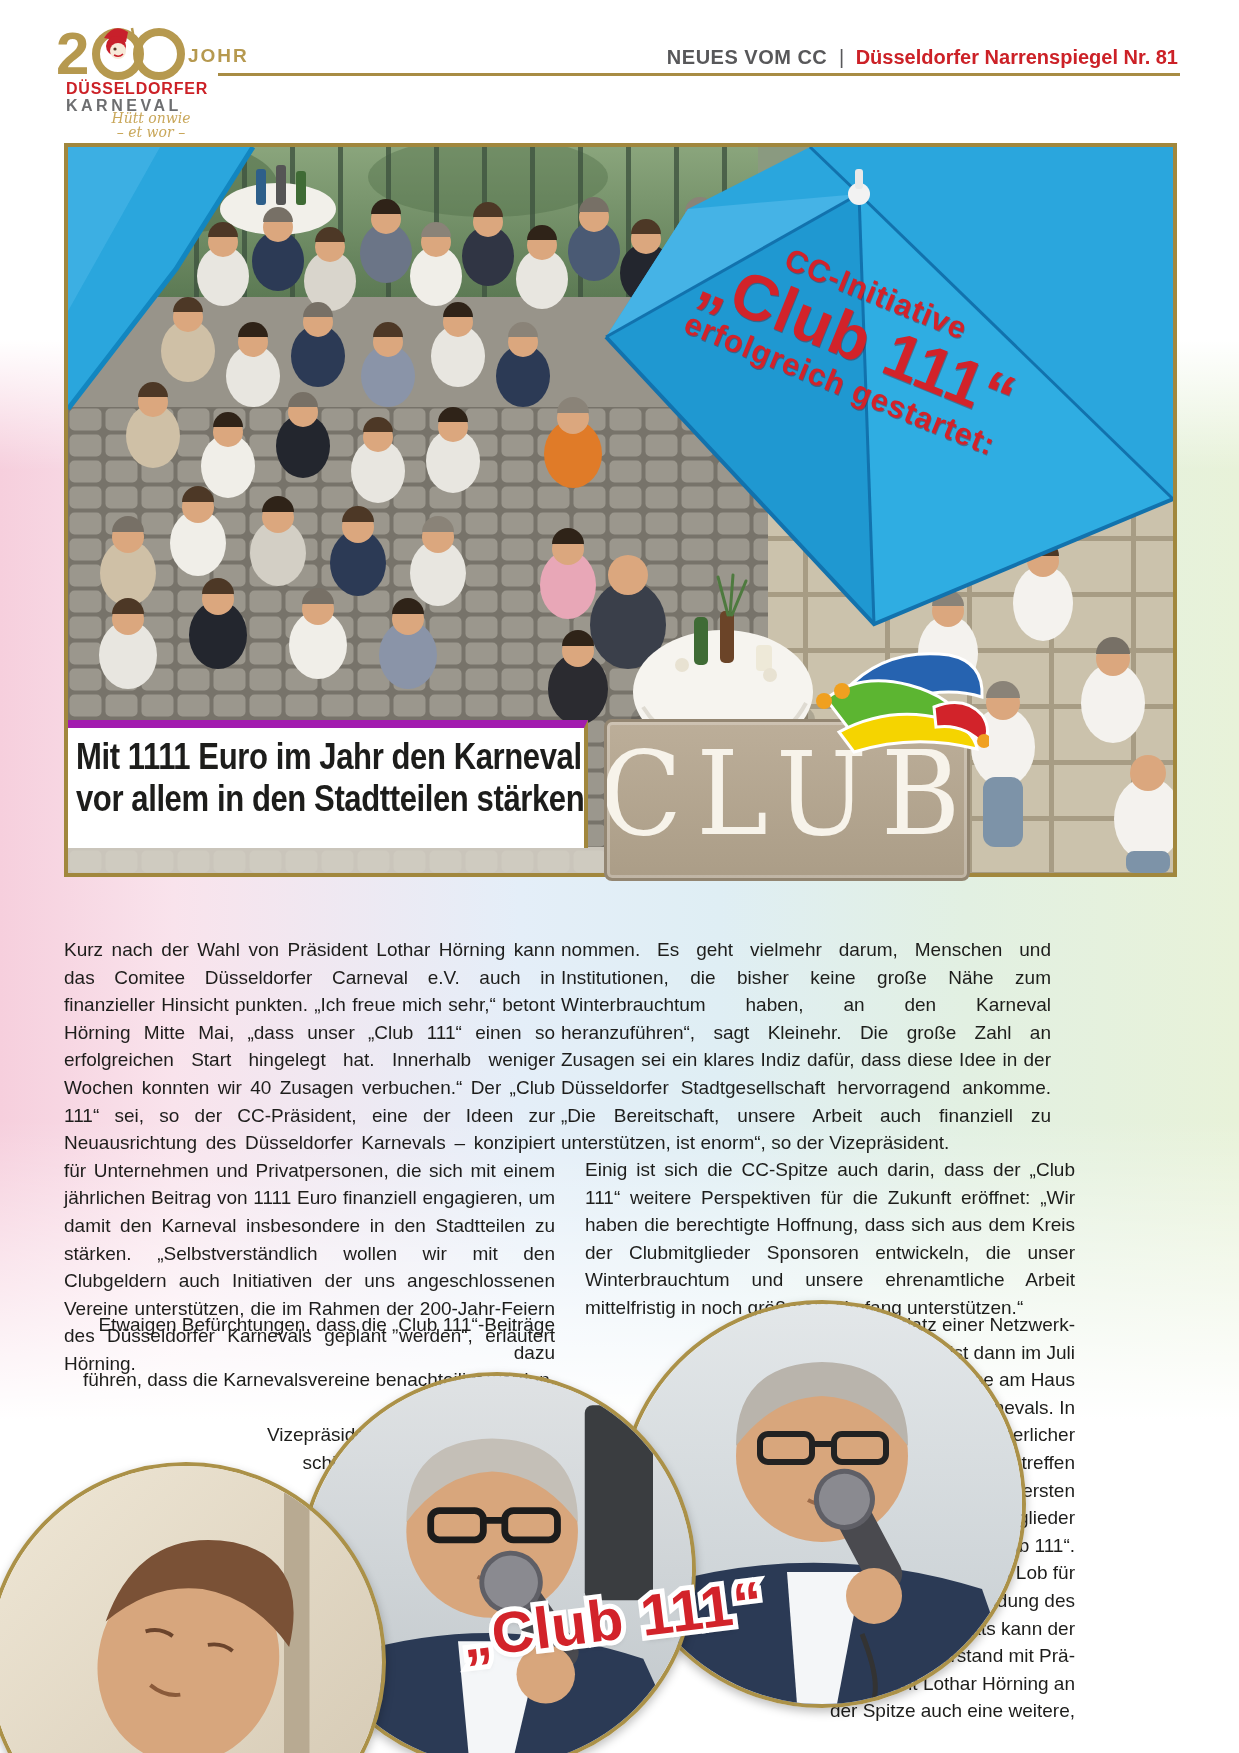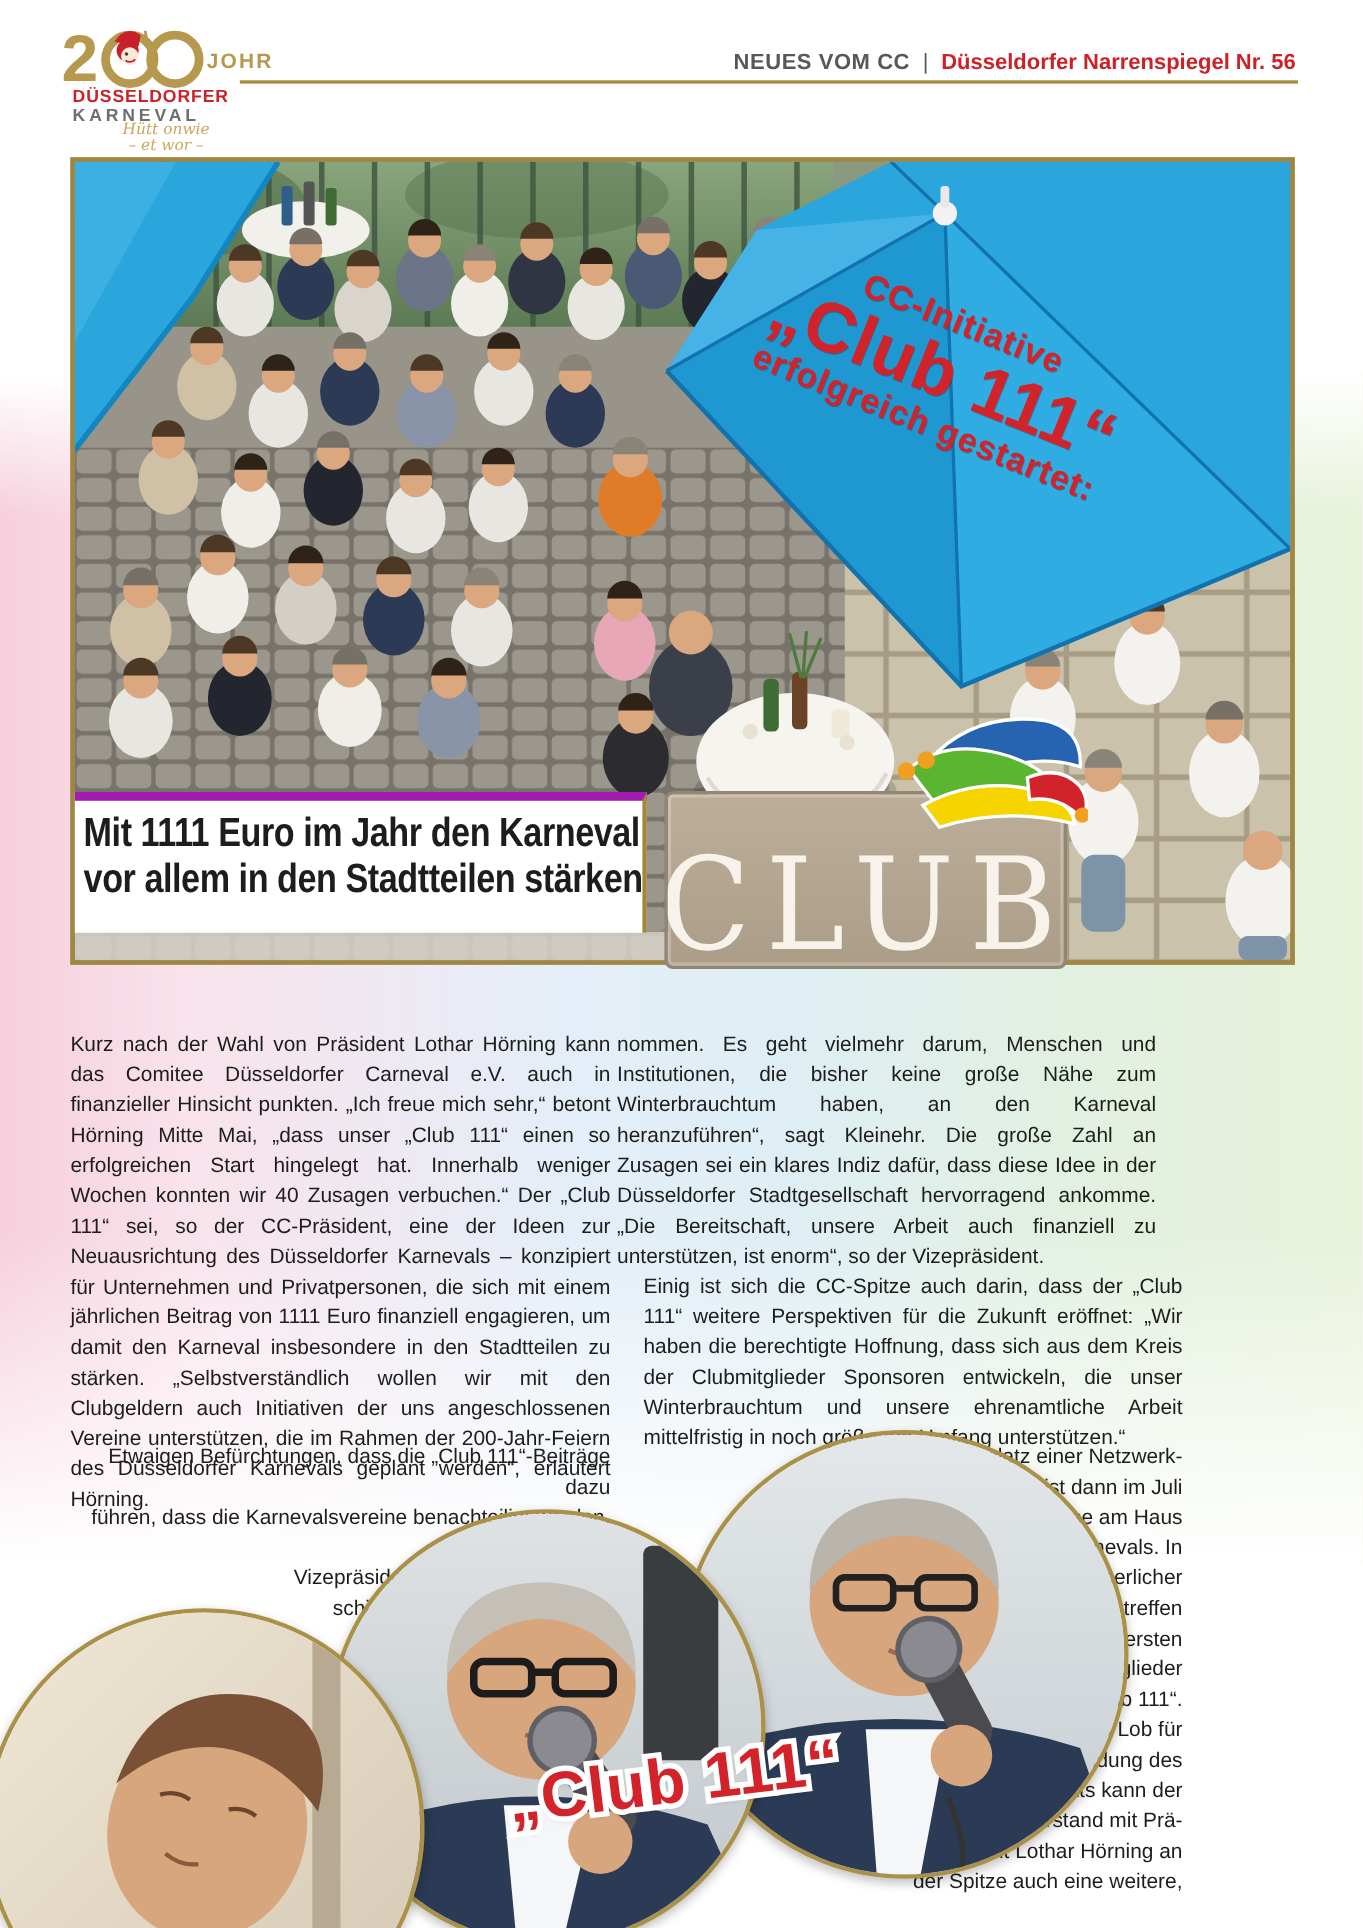--- a/index.html
+++ b/index.html
@@ -32,21 +32,21 @@
   .photo svg{display:block;}
   .umb-text{left:520px;top:128px;width:540px;transform:rotate(22deg);transform-origin:center;
     text-align:center;color:#d2232a;font-weight:bold;line-height:1.02;
     text-shadow:1px 1px 0 rgba(110,0,0,.35);}
   .umb-l1{font-size:31px;letter-spacing:1px;}
   .umb-l2{font-size:64px;letter-spacing:1px;white-space:nowrap;}
   .umb-l3{font-size:31px;letter-spacing:1px;}
 
   .club-sign{left:536px;top:572px;width:360px;height:156px;background:linear-gradient(180deg,#bcae99,#ab9d87);
     border:3px solid #93english;border:3px solid #938672;border-radius:8px;box-shadow:inset 0 0 0 3px rgba(255,255,255,.25);
-    display:flex;align-items:flex-end;justify-content:center;overflow:hidden;}
+    display:flex;align-items:flex-start;justify-content:center;overflow:hidden;}
   .club-sign-text{color:#f7f3ea;font-family:"DejaVu Serif",serif;font-size:108px;font-weight:normal;
     letter-spacing:14px;transform:scaleY(1.08);line-height:1;margin-top:18px;}
 
   .headline-box{left:0px;top:573px;width:520px;height:128px;background:#ffffff;
     border-top:8px solid #a21caf;border-right:4px solid #a1873d;box-sizing:border-box;padding:8px 0 0 8px;}
   .headline-line{font-weight:bold;color:#1d1d1b;font-size:37px;line-height:42px;white-space:nowrap;
     transform:scaleX(.84);transform-origin:left center;letter-spacing:-.5px;}
 
   
   .body-par{font-size:19px;line-height:27.6px;color:#1d1d1b;text-align:justify;}
@@ -94,21 +94,21 @@
     <text x="132" y="40" font-family="Liberation Sans, sans-serif" font-size="19" font-weight="bold" letter-spacing="2" fill="#b6994f">JOHR</text>
   </svg>
   <div class="abs logo-word1">DÜSSELDORFER</div>
   <div class="abs logo-word2">KARNEVAL</div>
   <div class="abs logo-motto">Hütt onwie
 – et wor –</div>
 
   <div class="abs hdr-right">
     <span class="hdr-section">NEUES VOM CC</span>
     <span class="hdr-sep">|</span>
-    <span class="hdr-issue">Düsseldorfer Narrenspiegel Nr. 56</span>
+    <span class="hdr-issue">Düsseldorfer Narrenspiegel Nr. 81</span>
   </div>
   <div class="abs gold-rule"></div>
 
   <div class="abs photo">
     <svg width="1105" height="726" viewBox="0 0 1105 726">
       <defs>
         <clipPath id="ph">
             <rect x="0" y="0" width="1105" height="726"></rect>
           </clipPath>
         <pattern id="cob" width="36" height="26" patternUnits="userSpaceOnUse">

